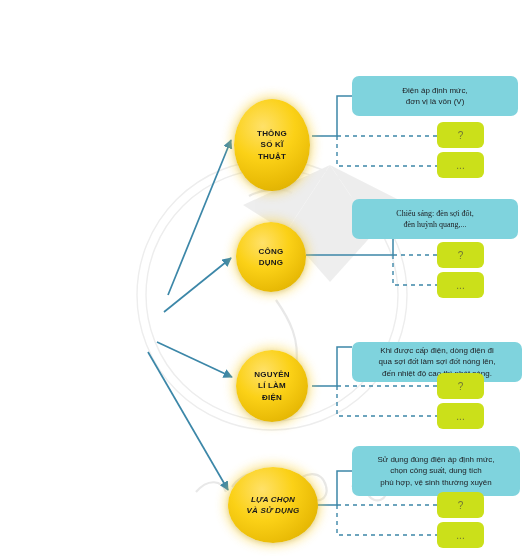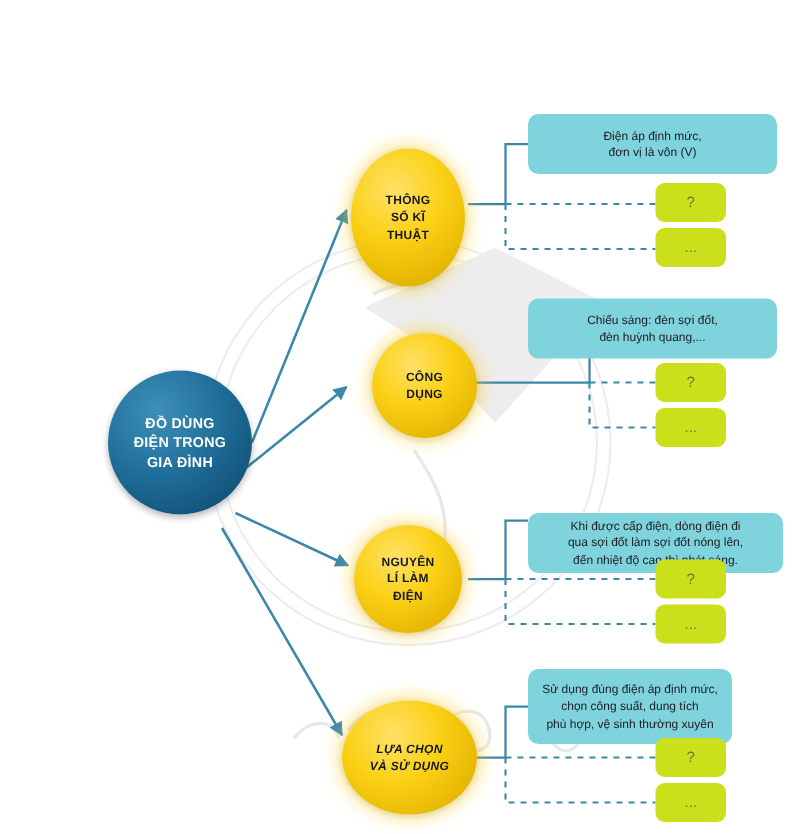--- a/index.html
+++ b/index.html
@@ -181,47 +181,42 @@
       <path d="M337 136 L337 166 L437 166"></path>
       <path d="M393 255 L437 255"></path>
       <path d="M393 255 L393 285 L437 285"></path>
       <path d="M337 386 L437 386"></path>
       <path d="M337 386 L337 416 L437 416"></path>
       <path d="M337 505 L437 505"></path>
       <path d="M337 505 L337 535 L437 535"></path>
     </g>
   </svg>
 
-  <div class="center-node" style="left:72px; top:247px;">
-    <div class="label">ĐỒ DÙNG
-ĐIỆN TRONG
-GIA ĐÌNH</div>
-  </div>
 
   <div class="branch-node" style="left:234px; top:99px; width:76px; height:92px;">
     <div class="label">THÔNG
 SỐ KĨ
 THUẬT</div>
   </div>
   <div class="info-box" style="left:352px; top:76px; width:166px; height:40px;">
     <div class="label">Điện áp định mức,
 đơn vị là vôn (V)</div>
   </div>
   <div class="answer-box" style="left:437px; top:122px; width:47px; height:26px;">
     <div class="label">?</div>
   </div>
   <div class="answer-box" style="left:437px; top:152px; width:47px; height:26px;">
     <div class="label">...</div>
   </div>
 
-  <div class="branch-node" style="left:236px; top:222px; width:70px; height:70px;margin-left:12px;">
+  <div class="branch-node" style="left:236px; top:222px; width:70px; height:70px;">
     <div class="label">CÔNG
 DỤNG</div>
   </div>
-  <div class="info-box" style="left:352px; top:199px; width:166px; height:40px;">
+  <div class="info-box" style="left:352px; top:199px; width:166px; height:40px;font-family:Liberation Serif, serif;">
     <div class="label">Chiếu sáng: đèn sợi đốt,
 đèn huỳnh quang,...</div>
   </div>
   <div class="answer-box" style="left:437px; top:242px; width:47px; height:26px;">
     <div class="label">?</div>
   </div>
   <div class="answer-box" style="left:437px; top:272px; width:47px; height:26px;">
     <div class="label">...</div>
   </div>
 
@@ -239,21 +234,21 @@
     <div class="label">?</div>
   </div>
   <div class="answer-box" style="left:437px; top:403px; width:47px; height:26px;">
     <div class="label">...</div>
   </div>
 
   <div class="branch-node" style="left:228px; top:467px; width:90px; height:76px;font-style:italic;">
     <div class="label">LỰA CHỌN
 VÀ SỬ DỤNG</div>
   </div>
-  <div class="info-box" style="left:352px; top:446px; width:136px; height:50px;">
+  <div class="info-box" style="left:352px; top:446px; width:168px; height:50px;">
     <div class="label">Sử dụng đúng điện áp định mức,
 chọn công suất, dung tích
 phù hợp, vệ sinh thường xuyên</div>
   </div>
   <div class="answer-box" style="left:437px; top:492px; width:47px; height:26px;">
     <div class="label">?</div>
   </div>
   <div class="answer-box" style="left:437px; top:522px; width:47px; height:26px;">
     <div class="label">...</div>
   </div>

